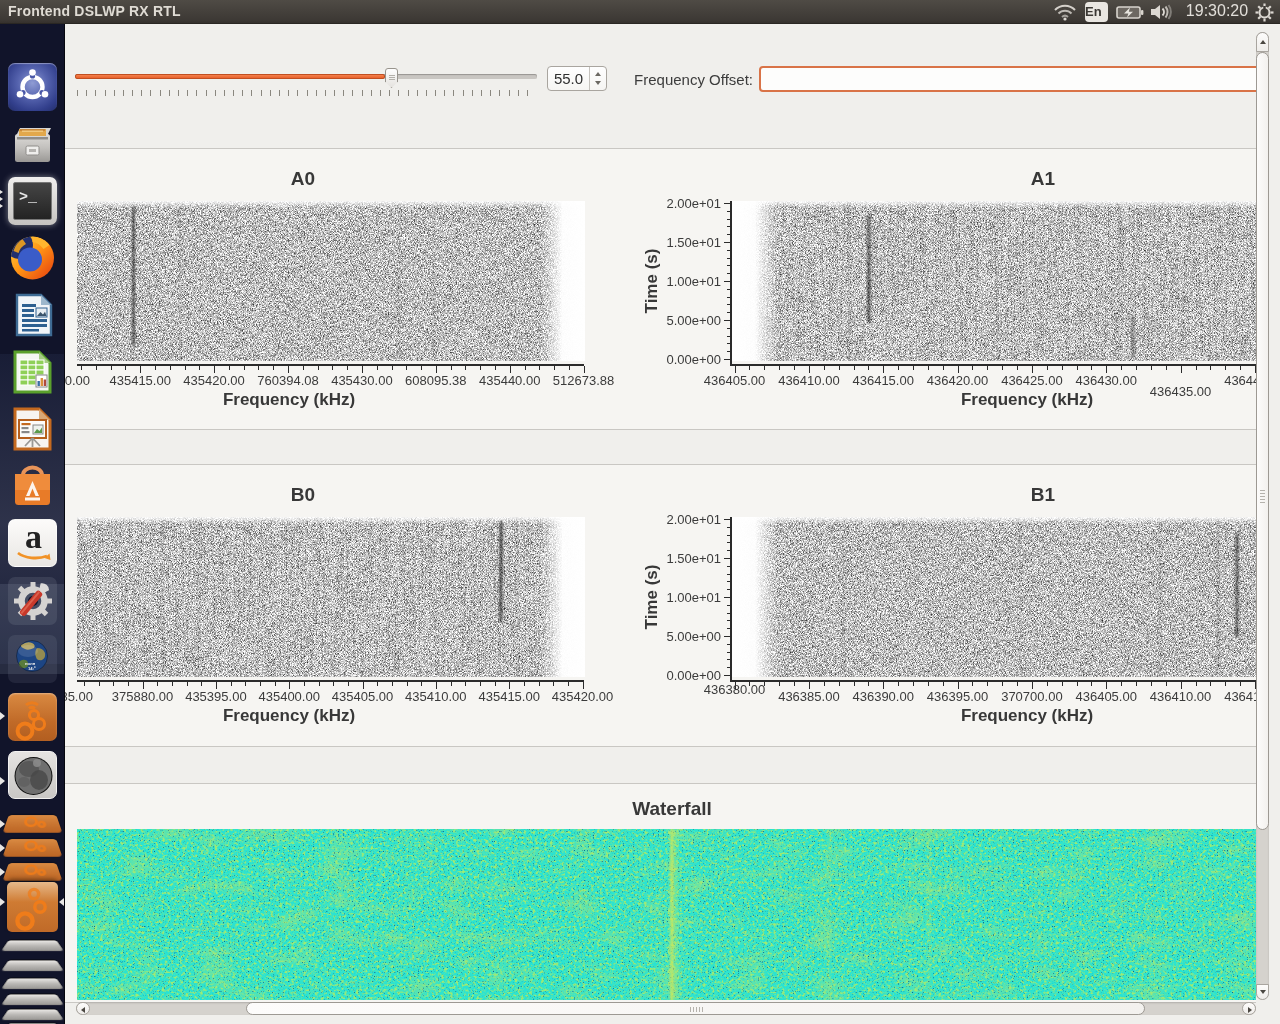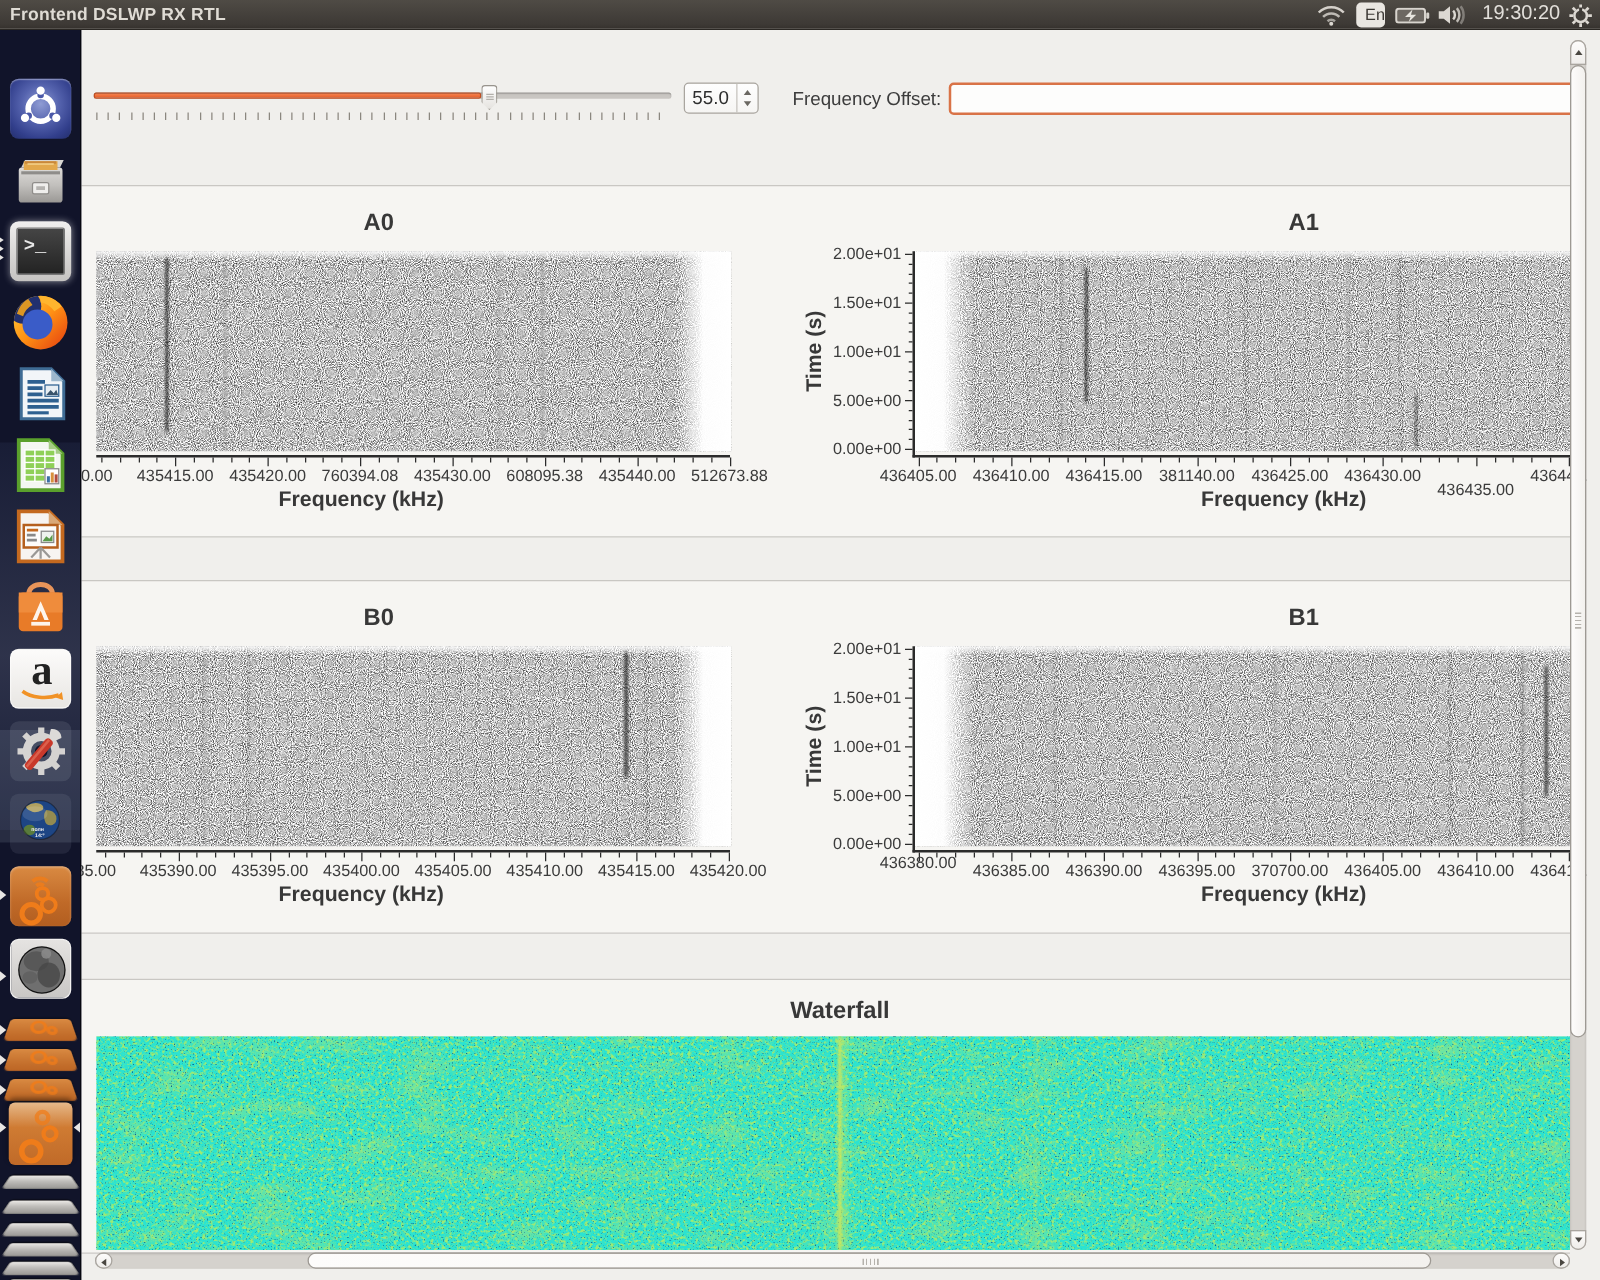--- a/index.html
+++ b/index.html
@@ -96,21 +96,21 @@
 <div id="panel">
 <div id="ptitle">Frontend DSLWP RX RTL</div>
 <svg class="abs" style="left:1052px;top:4px" width="26" height="17" viewBox="0 0 26 17">
 <g fill="none" stroke="#dcd8d2" stroke-width="2">
 <path d="M3 6 a14 14 0 0 1 20 0" opacity="0.95"></path>
 <path d="M6.5 9.5 a9 9 0 0 1 13 0" opacity="0.8"></path>
 <path d="M10 13 a4.5 4.5 0 0 1 6 0" opacity="0.65"></path>
 </g>
       <circle cx="13" cy="15" r="1.6" fill="#dcd8d2"></circle>
     </svg>
-<div class="abs" style="left:1085px;top:2px;width:23px;height:20px;background:#e9e6e1;border-radius:4px;color:#3a3733;font-weight:normal;font-size:13px;text-align:right;line-height:20px;z-index:51">En</div>
+<div class="abs" style="left:1085px;top:2px;width:23px;height:20px;background:#e9e6e1;border-radius:4px;color:#3a3733;font-weight:bold;font-size:13px;text-align:left;line-height:20px;z-index:51">En</div>
 <svg class="abs" style="left:1116px;top:6px;z-index:51" width="28" height="13" viewBox="0 0 28 13">
 <rect x="1" y="1" width="23" height="11" rx="2" fill="#6d6862" stroke="#d8d4ce" stroke-width="1.6"></rect>
 <rect x="25" y="4" width="2.4" height="5" rx="1" fill="#d8d4ce"></rect>
 <polygon points="14,1.5 8,7.5 12.4,7.5 11,11.5 17,5.8 12.8,5.8" fill="#e8e5df"></polygon>
     </svg>
 <svg class="abs" style="left:1150px;top:4px;z-index:51" width="25" height="16" viewBox="0 0 25 16">
 <polygon points="1,5 5,5 10,1 10,15 5,11 1,11" fill="#dcd8d2"></polygon>
 <path d="M12.5 4.5 a5 5 0 0 1 0 7" fill="none" stroke="#dcd8d2" stroke-width="2"></path>
 <path d="M15.5 2.5 a8.5 8.5 0 0 1 0 11" fill="none" stroke="#dcd8d2" stroke-width="2" opacity="0.8"></path>
 <path d="M18.5 1 a11.5 11.5 0 0 1 0 14" fill="none" stroke="#b5b1ab" stroke-width="2" opacity="0.55"></path>
@@ -494,21 +494,21 @@
     <i class="tick" style="left:833.1px;top:342px;height:4px"></i>
     <i class="tick" style="left:847.9px;top:342px;height:4px"></i>
     <i class="tick" style="left:862.8px;top:342px;height:4px"></i>
     <i class="tick" style="left:877.7px;top:342px;height:4px"></i>
     <div class="xlab" style="left:818.2px;top:349px">436415.00</div>
     <i class="tick" style="left:892.5px;top:342px;height:7px"></i>
     <i class="tick" style="left:907.4px;top:342px;height:4px"></i>
     <i class="tick" style="left:922.3px;top:342px;height:4px"></i>
     <i class="tick" style="left:937.2px;top:342px;height:4px"></i>
     <i class="tick" style="left:952.0px;top:342px;height:4px"></i>
-    <div class="xlab" style="left:892.5px;top:349px">381140.00</div>
+    <div class="xlab" style="left:892.5px;top:349px">436420.00</div>
     <i class="tick" style="left:966.9px;top:342px;height:7px"></i>
     <i class="tick" style="left:981.8px;top:342px;height:4px"></i>
     <i class="tick" style="left:996.6px;top:342px;height:4px"></i>
     <i class="tick" style="left:1011.5px;top:342px;height:4px"></i>
     <i class="tick" style="left:1026.4px;top:342px;height:4px"></i>
     <div class="xlab" style="left:966.9px;top:349px">436425.00</div>
     <i class="tick" style="left:1041.2px;top:342px;height:7px"></i>
     <i class="tick" style="left:1056.1px;top:342px;height:4px"></i>
     <i class="tick" style="left:1071.0px;top:342px;height:4px"></i>
     <i class="tick" style="left:1085.9px;top:342px;height:4px"></i>
@@ -566,21 +566,21 @@
     <i class="tick" style="left:18.9px;top:658px;height:4px"></i>
     <i class="tick" style="left:33.5px;top:658px;height:4px"></i>
     <i class="tick" style="left:48.2px;top:658px;height:4px"></i>
     <i class="tick" style="left:62.9px;top:658px;height:4px"></i>
     <div class="xlab" style="left:-2.8px;top:664.5px">435385.00</div>
     <i class="tick" style="left:77.5px;top:658px;height:7px"></i>
     <i class="tick" style="left:92.2px;top:658px;height:4px"></i>
     <i class="tick" style="left:106.9px;top:658px;height:4px"></i>
     <i class="tick" style="left:121.5px;top:658px;height:4px"></i>
     <i class="tick" style="left:136.2px;top:658px;height:4px"></i>
-    <div class="xlab" style="left:77.5px;top:664.5px">435390.00</div>
+    <div class="xlab" style="left:77.5px;top:664.5px">375880.00</div>
     <i class="tick" style="left:150.9px;top:658px;height:7px"></i>
     <i class="tick" style="left:165.5px;top:658px;height:4px"></i>
     <i class="tick" style="left:180.2px;top:658px;height:4px"></i>
     <i class="tick" style="left:194.9px;top:658px;height:4px"></i>
     <i class="tick" style="left:209.5px;top:658px;height:4px"></i>
     <div class="xlab" style="left:150.9px;top:664.5px">435395.00</div>
     <i class="tick" style="left:224.2px;top:658px;height:7px"></i>
     <i class="tick" style="left:238.9px;top:658px;height:4px"></i>
     <i class="tick" style="left:253.5px;top:658px;height:4px"></i>
     <i class="tick" style="left:268.2px;top:658px;height:4px"></i>

